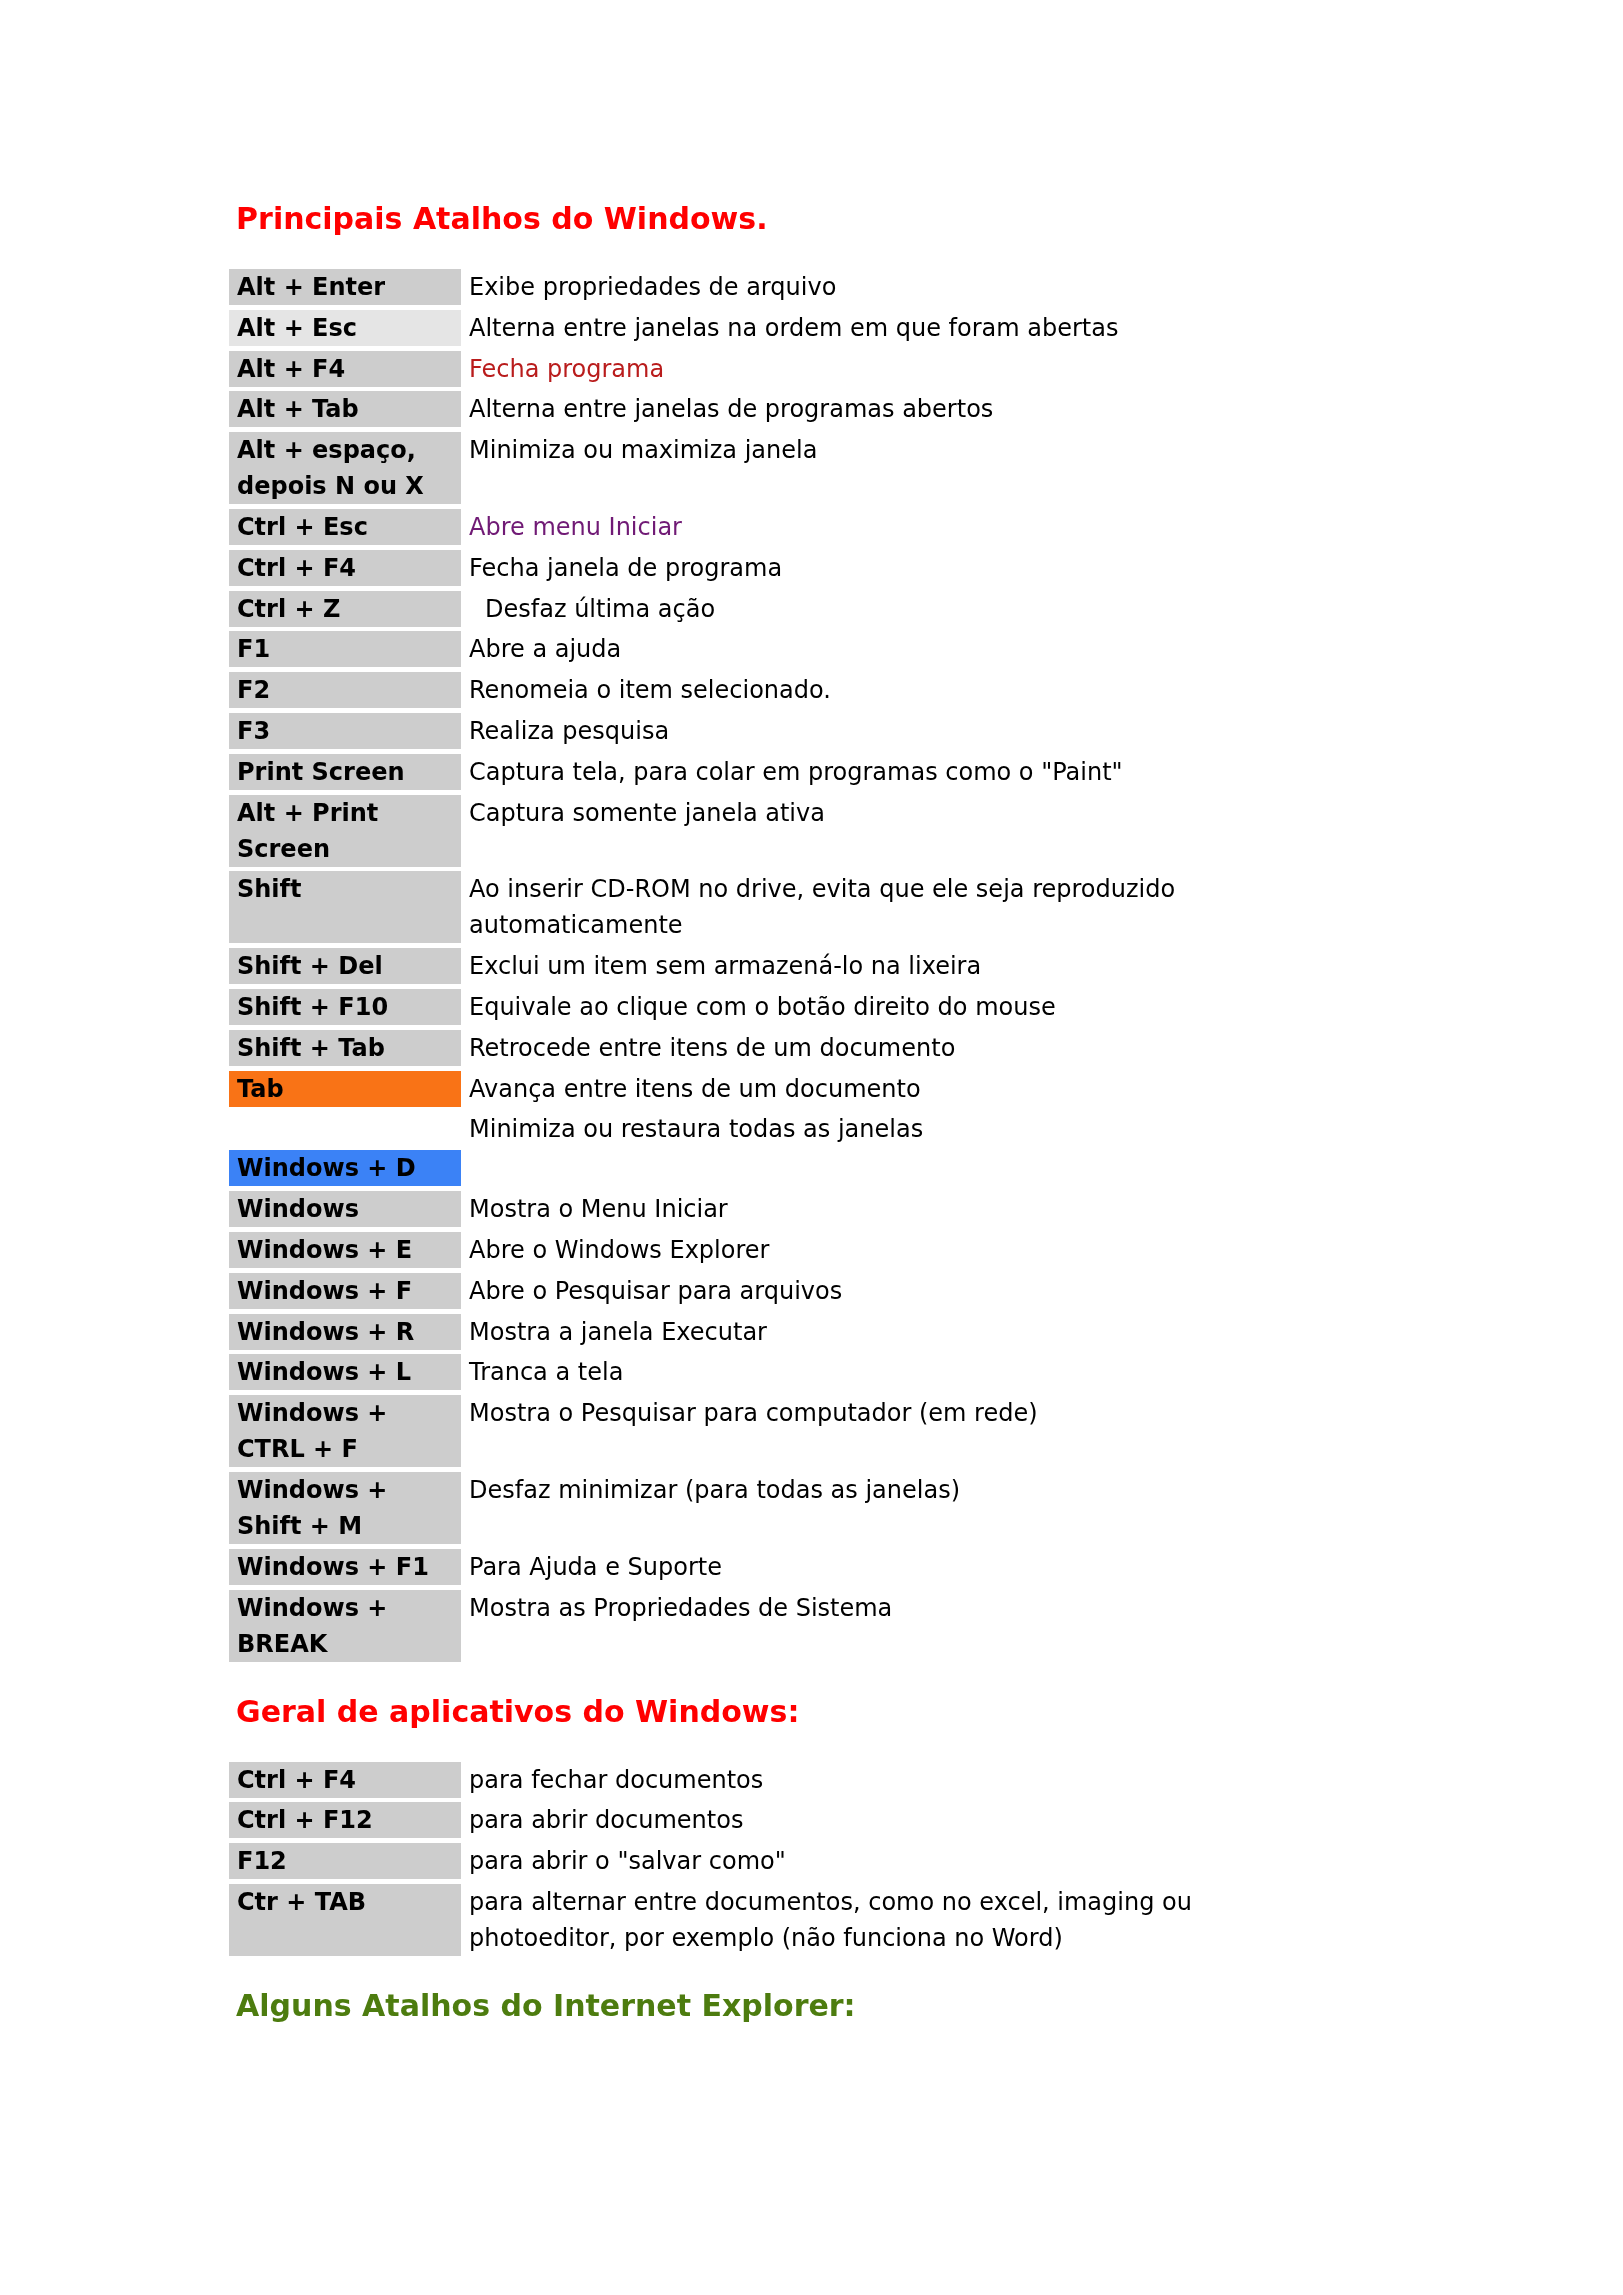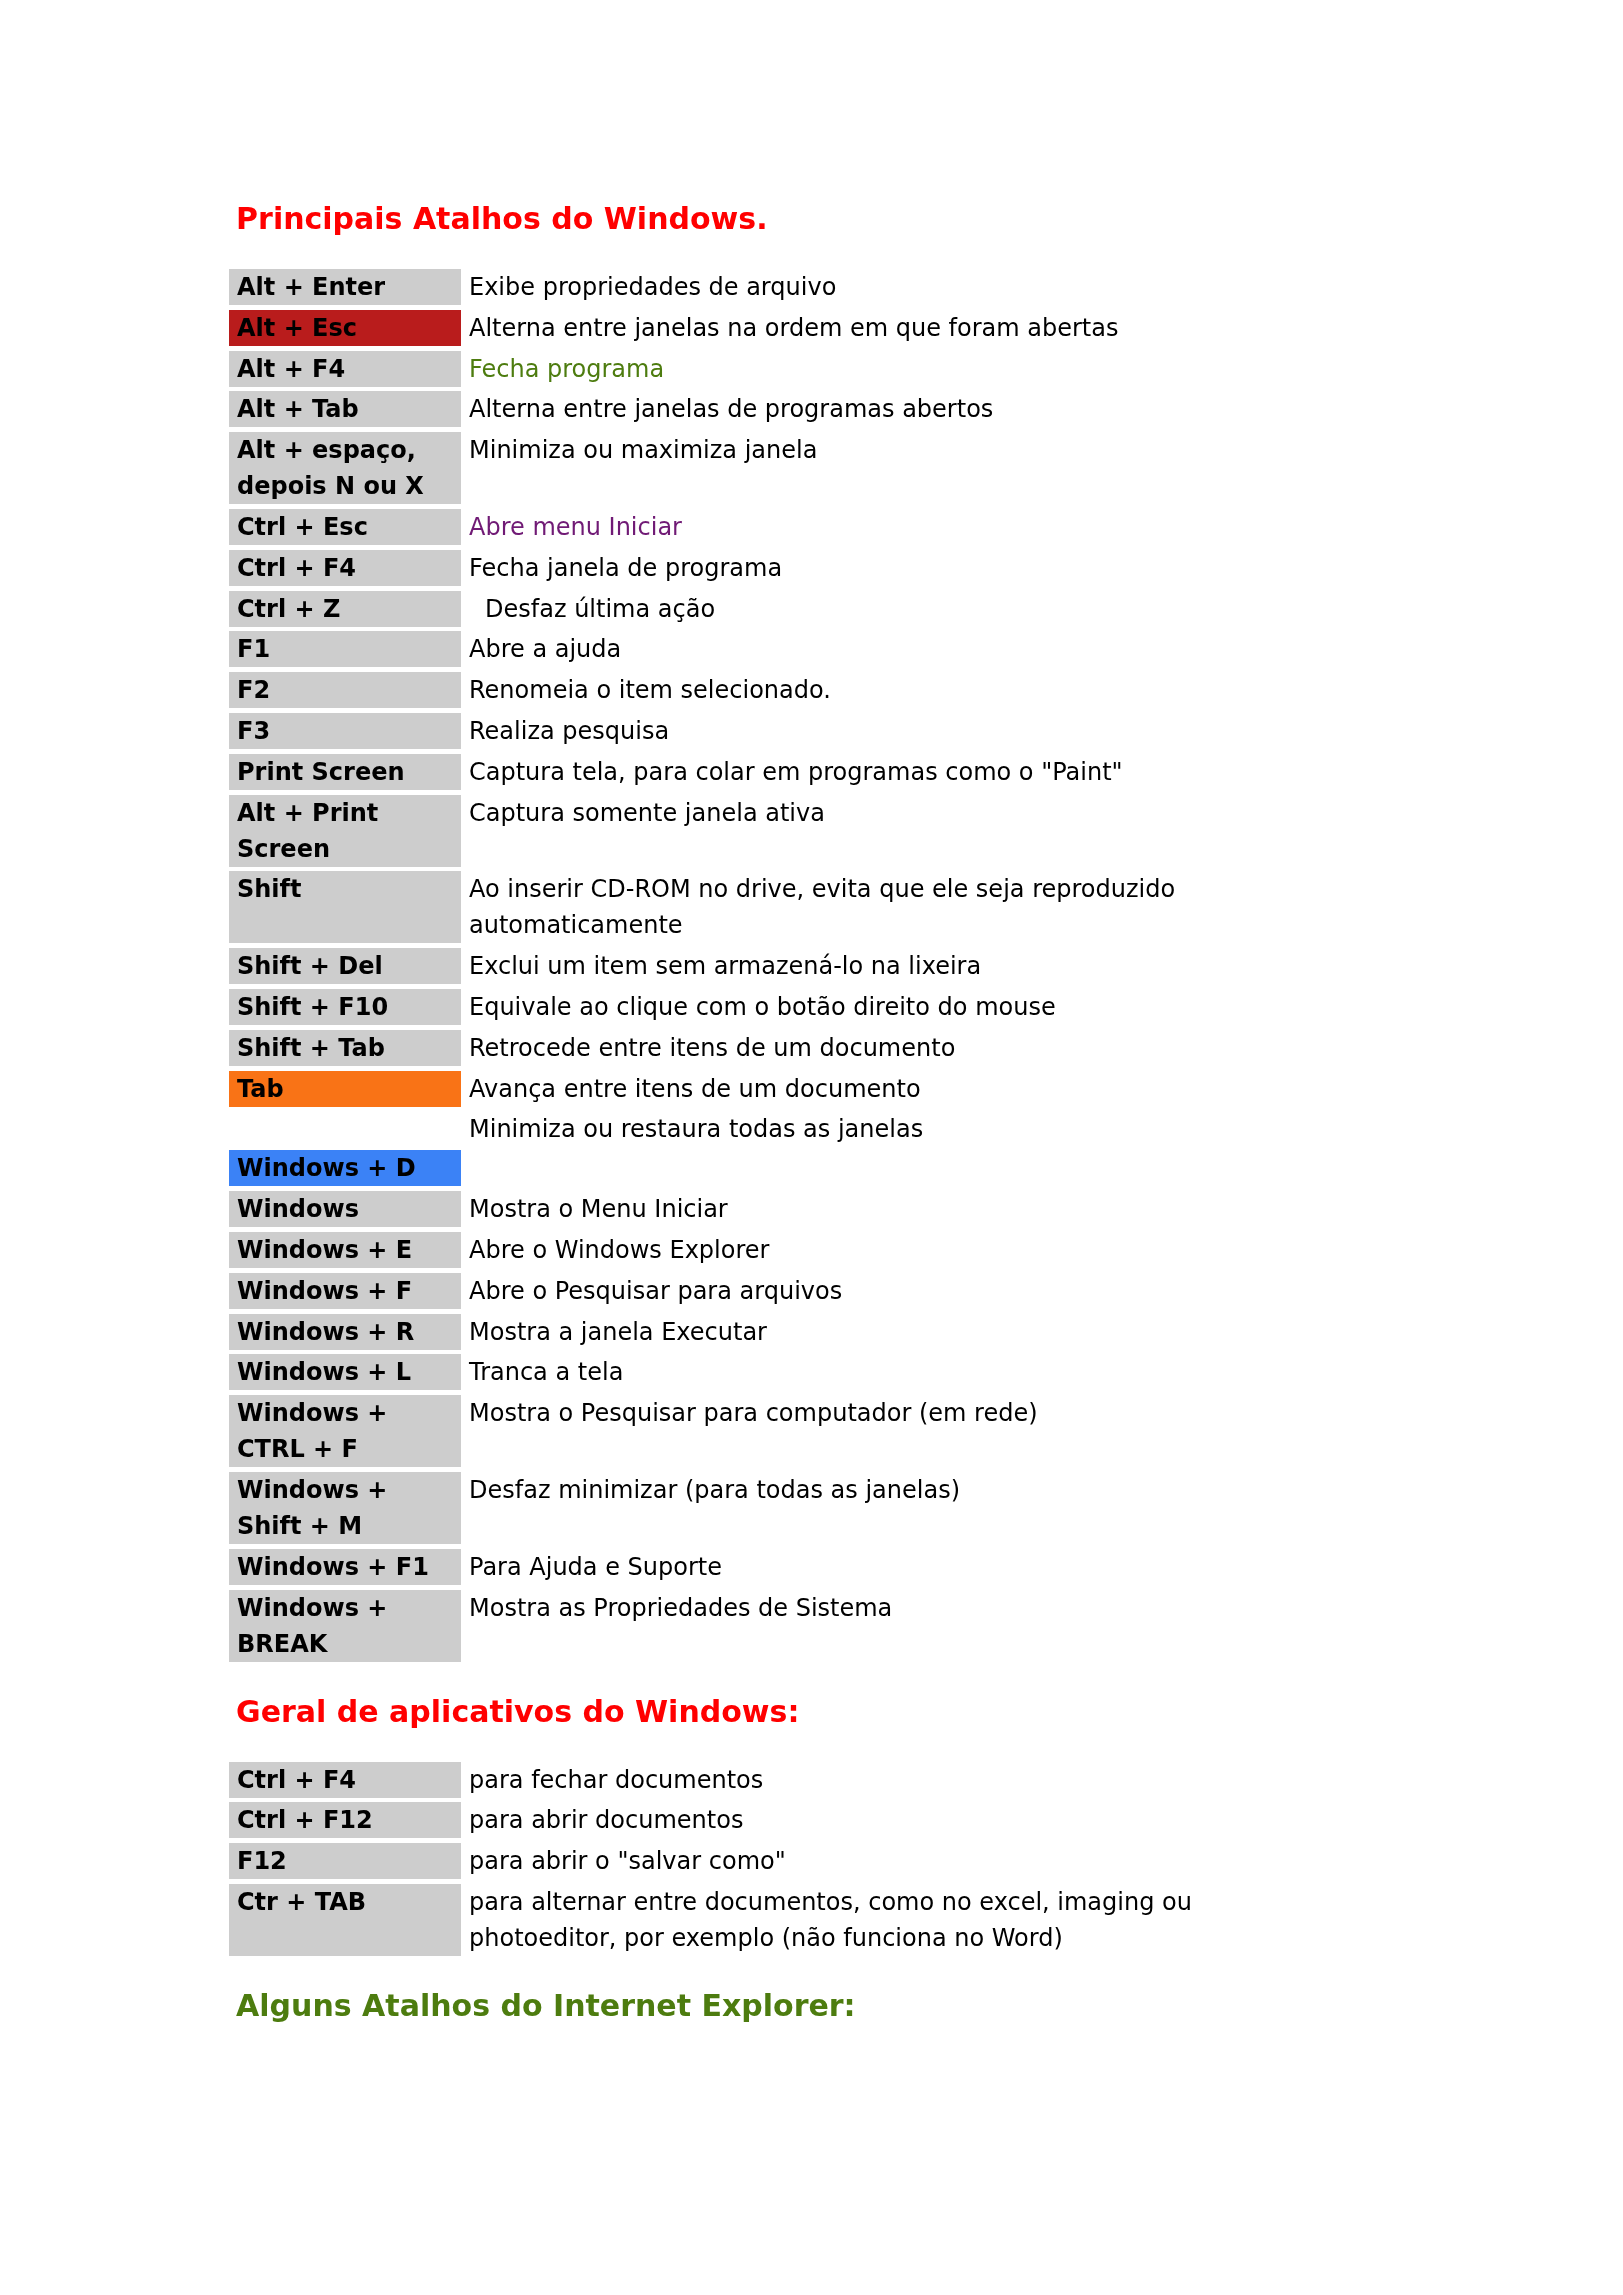--- a/index.html
+++ b/index.html
@@ -61,26 +61,26 @@
 
 <main class="page">
   <section class="section">
     <h2 class="section-title" style="color: rgb(255, 0, 0);">Principais Atalhos do Windows.</h2>
     <div class="shortcut-table">
         <div class="shortcut-row">
           <div class="key-cell" style="background: rgb(205, 205, 205);">Alt + Enter</div>
           <div class="desc-cell" style="color: rgb(0, 0, 0);">Exibe propriedades de arquivo</div>
         </div>
         <div class="shortcut-row">
-          <div class="key-cell" style="background: #b91c1c;">Alt + Esc</div>
+          <div class="key-cell" style="background: #e5e5e5;">Alt + Esc</div>
           <div class="desc-cell" style="color: rgb(0, 0, 0);">Alterna entre janelas na ordem em que foram abertas</div>
         </div>
         <div class="shortcut-row">
           <div class="key-cell" style="background: rgb(205, 205, 205);">Alt + F4</div>
-          <div class="desc-cell" style="color: #4d7c0f;">Fecha programa</div>
+          <div class="desc-cell" style="color: #b91c1c;">Fecha programa</div>
         </div>
         <div class="shortcut-row">
           <div class="key-cell" style="background: rgb(205, 205, 205);">Alt + Tab</div>
           <div class="desc-cell" style="color: rgb(0, 0, 0);">Alterna entre janelas de programas abertos</div>
         </div>
         <div class="shortcut-row">
           <div class="key-cell" style="background: rgb(205, 205, 205);">Alt + espaço,
 depois N ou X</div>
           <div class="desc-cell" style="color: rgb(0, 0, 0);">Minimiza ou maximiza janela</div>
         </div>

